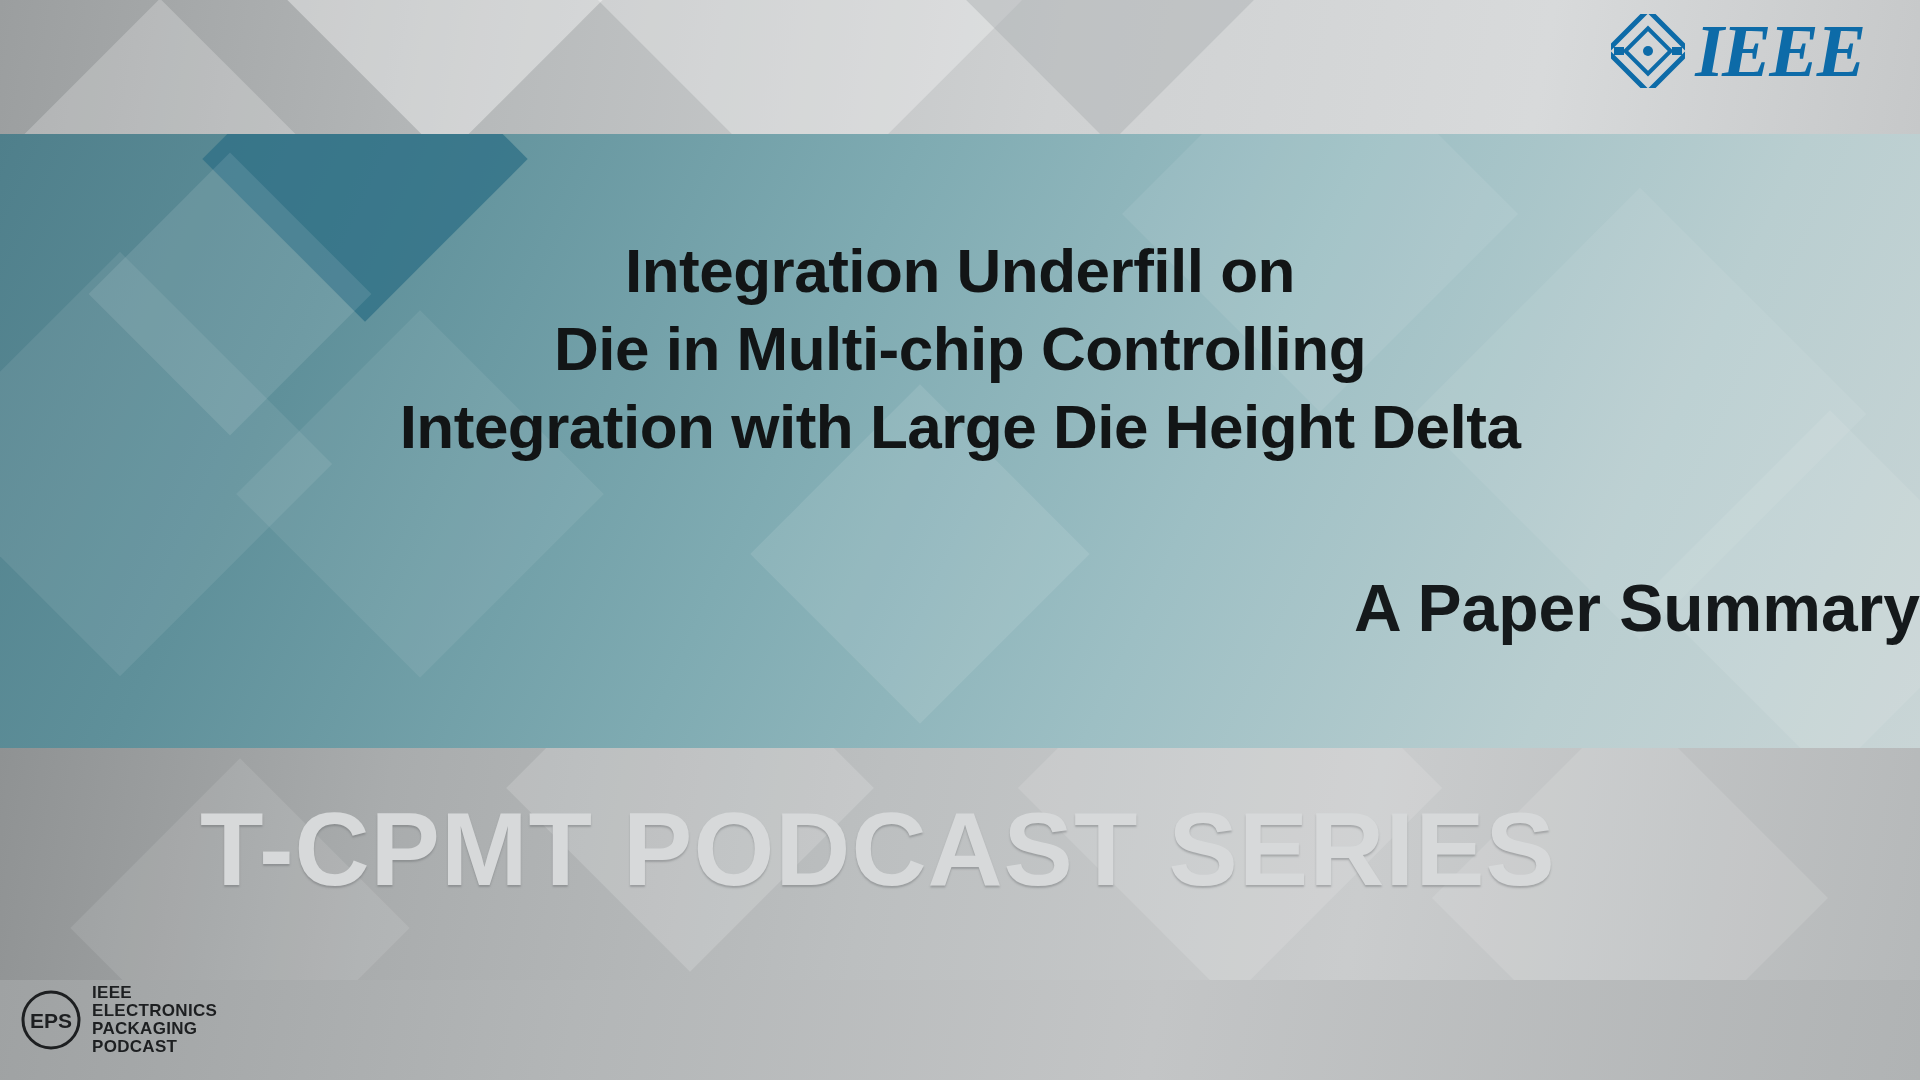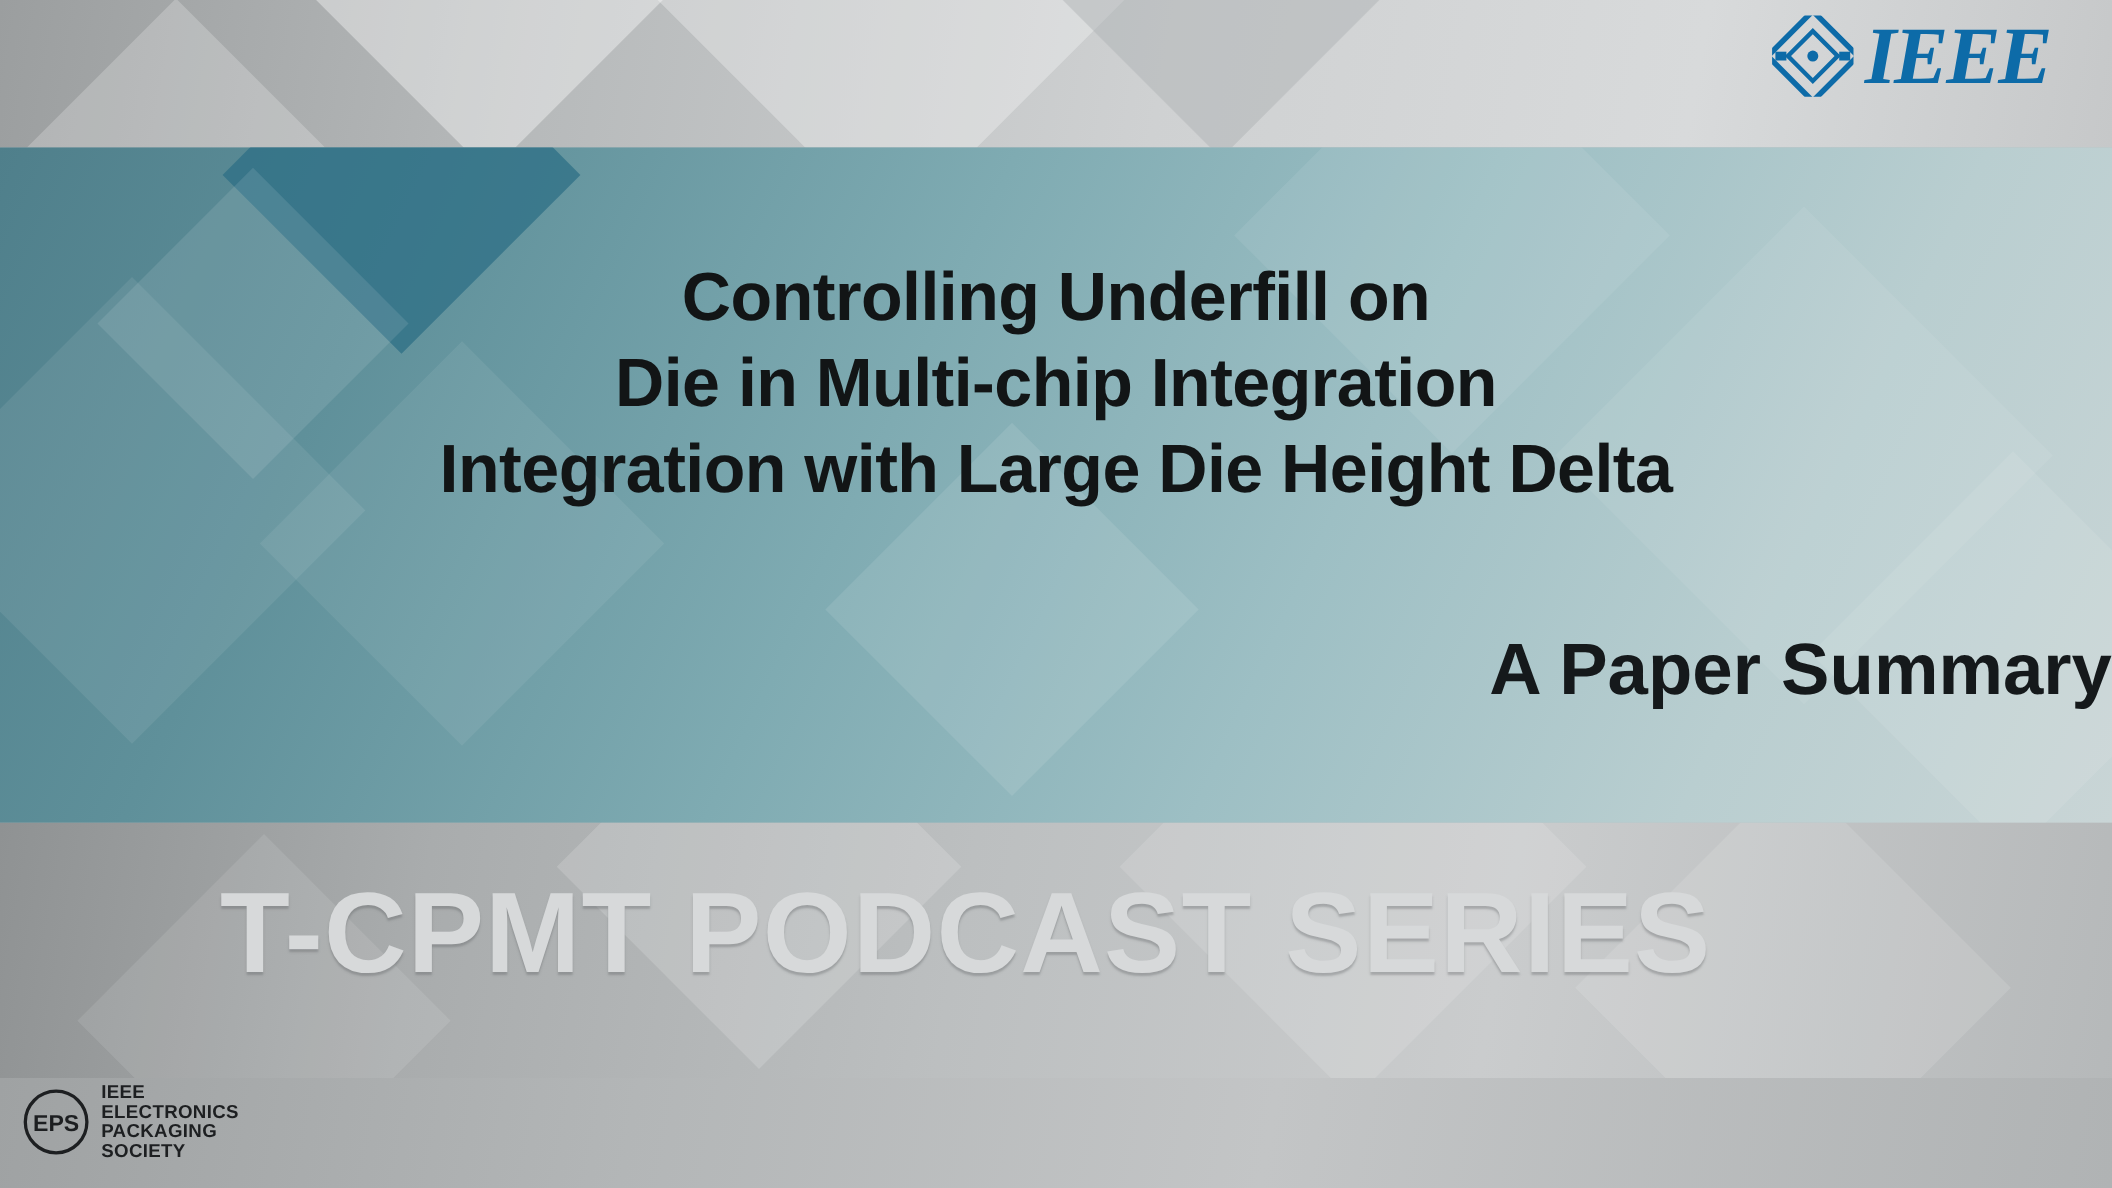--- a/index.html
+++ b/index.html
@@ -174,22 +174,22 @@
 
   <div class="band-bot">
     <div class="dia" style="left:560px; top:-90px; width:260px; height:260px; background:rgba(255,255,255,0.16);"></div>
     <div class="dia" style="left:1080px; top:-110px; width:300px; height:300px; background:rgba(255,255,255,0.13);"></div>
     <div class="dia" style="left:1490px; top:10px; width:280px; height:280px; background:rgba(255,255,255,0.12);"></div>
     <div class="dia" style="left:120px; top:60px; width:240px; height:240px; background:rgba(255,255,255,0.10);"></div>
   </div>
   <div class="band-bot-strip"></div>
 
   <div class="title-block">
-    <div class="title-line">Controlling Underfill on</div>
-    <div class="title-line">Die in Multi-chip Integration</div>
+    <div class="title-line">Integration Underfill on</div>
+    <div class="title-line">Die in Multi-chip Controlling</div>
     <div class="title-line">Integration with Large Die Height Delta</div>
   </div>
 
   <div class="subtitle">A Paper Summary</div>
 
   <div class="series">T-CPMT PODCAST SERIES</div>
 
   <div class="ieee-logo">
     <span class="ieee-mark">
       <svg width="74" height="74" viewBox="0 0 74 74" aria-hidden="true">
@@ -207,17 +207,17 @@
     <span class="eps-mark">
       <svg width="62" height="62" viewBox="0 0 62 62" aria-hidden="true">
         <circle cx="31" cy="31" r="28" fill="none" stroke="#1d1f21" stroke-width="3"></circle>
         <text x="31" y="39" text-anchor="middle" font-family="Liberation Sans, sans-serif" font-size="21" font-weight="bold" fill="#1d1f21">EPS</text>
       </svg>
     </span>
     <span class="eps-text">
       <span>IEEE</span><br>
       <span>ELECTRONICS</span><br>
       <span>PACKAGING</span><br>
-      <span>SOCIETY</span>
+      <span>PODCAST</span>
     </span>
   </div>
 
 </div>
 
 </body></html>

